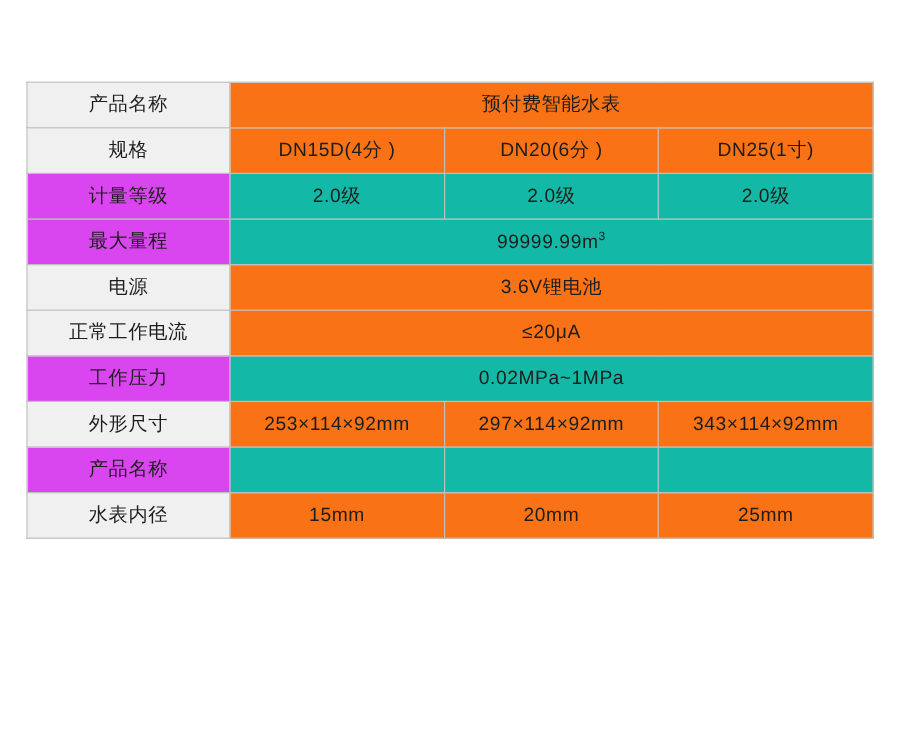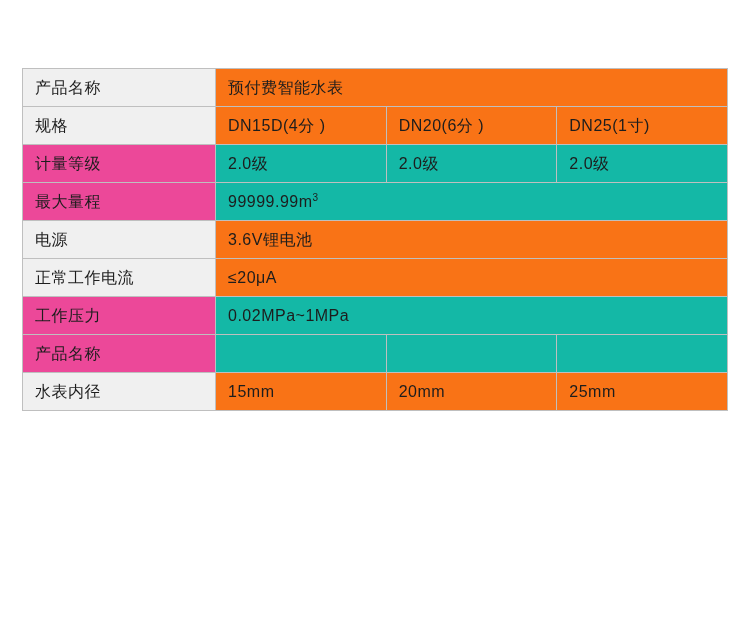--- a/index.html
+++ b/index.html
@@ -23,38 +23,39 @@
   .spec-table {
     position: absolute;
     left: 22px;
     top: 68px;
     width: 706px;
     border-collapse: collapse;
     table-layout: fixed;
   }
   .spec-table td {
     border: 1px solid #bfbfbf;
+    text-align: center;
     vertical-align: middle;
     font-size: 16px;
     color: #1d1d1d;
     height: 37px;
-    padding: 0 12px;
+    padding: 0 0;
     line-height: 1.2;
     letter-spacing: 0.5px;
   }
   .label-cell {
     background: #f0f0f0;
     width: 168px;
     font-size: 16px;
   }
   .row-shaded td {
     background: #14b8a6;
   }
   .row-shaded td.label-cell {
-    background: #ec4899;
+    background: #d946ef;
   }
   .val-cell {
     background: #f97316;
   }
   .tall {
     height: 44px;
   }
   sup {
     font-size: 10px;
     vertical-align: super;
@@ -91,20 +92,26 @@
         <td class="val-cell tall" colspan="3">3.6V锂电池</td>
       </tr>
       <tr>
         <td class="label-cell tall">正常工作电流</td>
         <td class="val-cell tall" colspan="3">≤20μA</td>
       </tr>
       <tr class="row-shaded">
         <td class="label-cell tall">工作压力</td>
         <td class="tall" colspan="3">0.02MPa~1MPa</td>
       </tr>
+      <tr>
+        <td class="label-cell tall">外形尺寸</td>
+        <td class="val-cell tall">253×114×92mm</td>
+        <td class="val-cell tall">297×114×92mm</td>
+        <td class="val-cell tall">343×114×92mm</td>
+      </tr>
       <tr class="row-shaded">
         <td class="label-cell">产品名称</td>
         <td></td>
         <td></td>
         <td></td>
       </tr>
       <tr>
         <td class="label-cell tall">水表内径</td>
         <td class="val-cell tall">15mm</td>
         <td class="val-cell tall">20mm</td>

